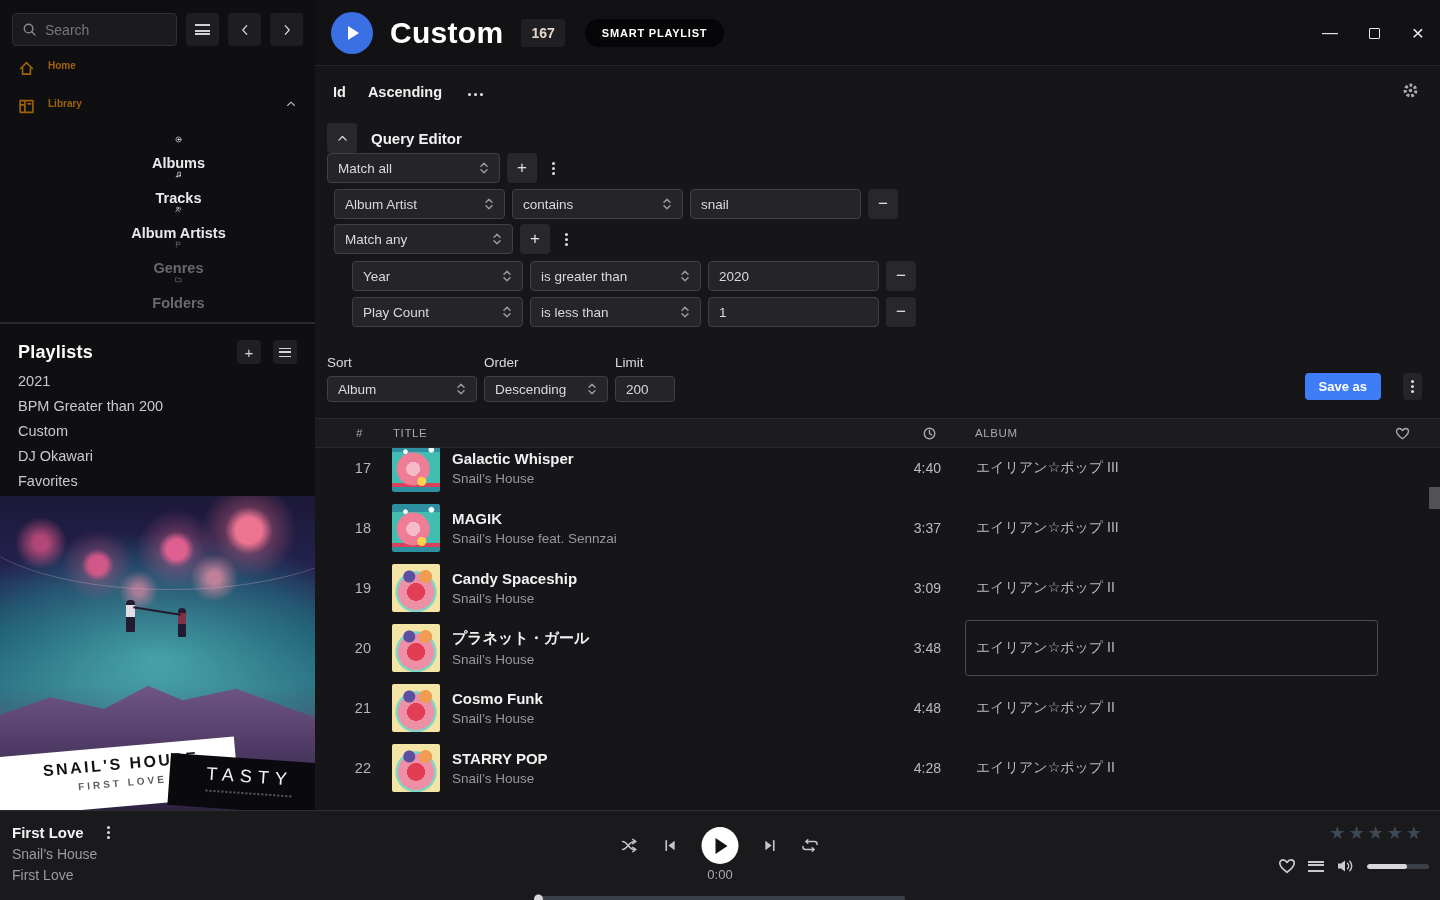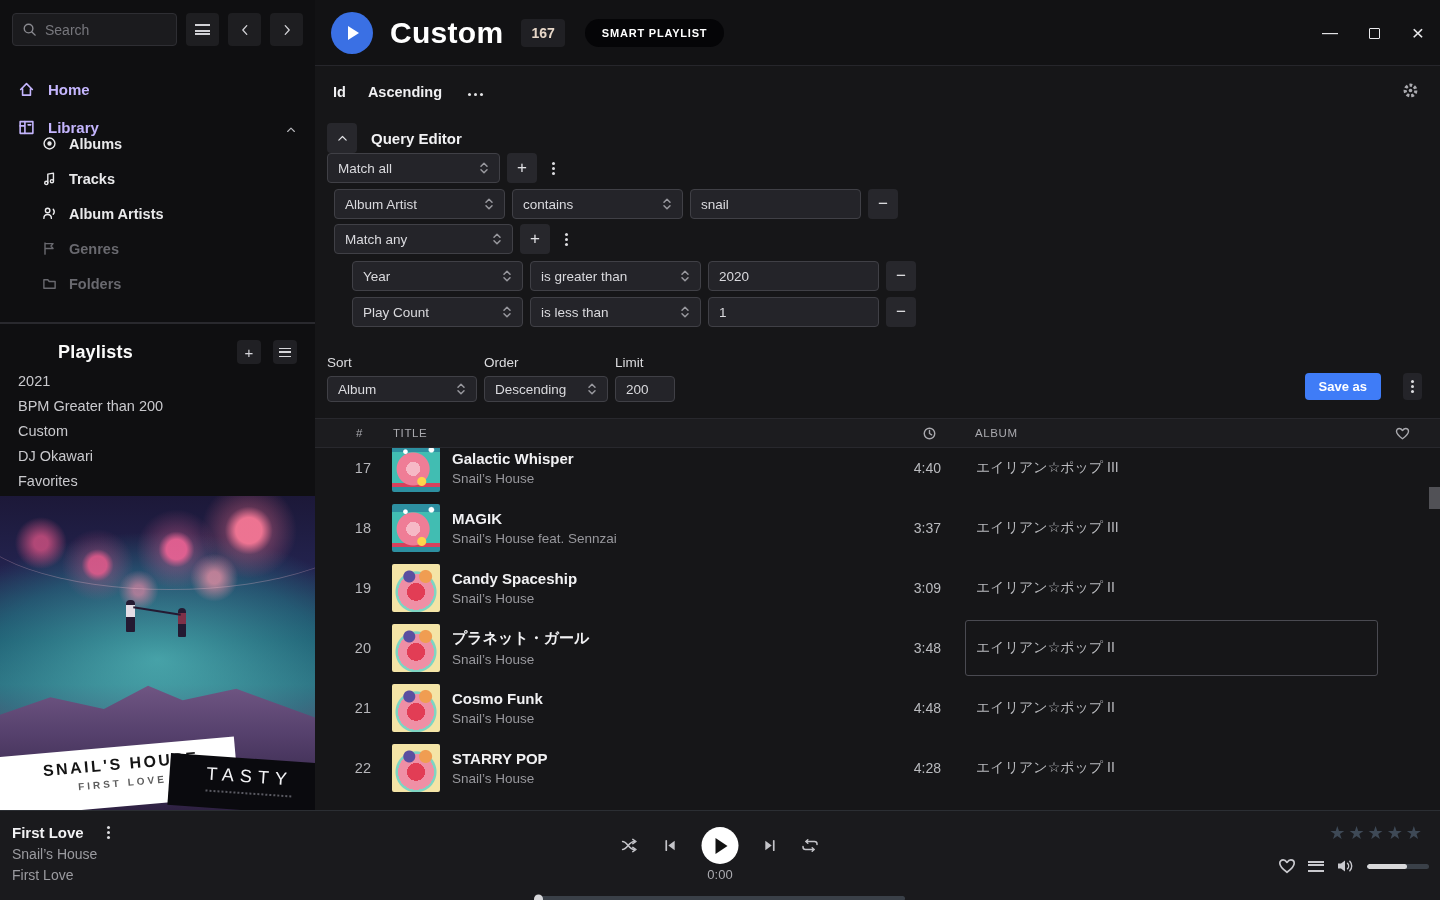--- a/index.html
+++ b/index.html
@@ -16,30 +16,30 @@
   .search-box { width:166px; height:33px; background:#1b1b1e; border:1px solid #2e2e33; border-radius:4px;
     display:flex; align-items:center; padding:0 9px; gap:8px; color:#8a8a90; }
   .search-box input { background:transparent; border:none; outline:none; color:#ddd; width:100%; font-size:14px; }
   .search-box input::placeholder { color:#77777d; }
   .icon-btn { width:33px; height:33px; background:#1e1e21; border:none; border-radius:4px; color:#d2d2d6;
     display:flex; align-items:center; justify-content:center; flex:none; cursor:pointer; }
   .hamburger { width:15px; height:11px; border-top:2px solid currentColor; border-bottom:2px solid currentColor; position:relative; }
   .hamburger::after { content:""; position:absolute; left:0; right:0; top:3.5px; height:2px; background:currentColor; }
 
   nav.side-nav { margin-top:14px; }
-  .nav-item { display:flex; align-items:flex-end; gap:13px; padding:0 18px; height:38px;
-    color:#c4b5fd; font-weight:700; font-size:15px; cursor:pointer; }
+  .nav-item { display:flex; align-items:flex-start; gap:13px; padding:0 18px; height:38px;
+    color:#a16207; font-weight:700; font-size:10px; cursor:pointer; }
   .nav-item .chev { margin-left:auto; color:#b9b9bd; }
-  .nav-sub { display:flex; align-items:flex-start; gap:12px; padding-left:42px; height:35px;
-    color:#e9e9eb; font-weight:700; font-size:14.5px; cursor:pointer; }
+  .nav-sub { display:flex; align-items:center; gap:12px; padding-left:42px; height:35px;
+    color:#e9e9eb; font-weight:700; font-size:14.5px; cursor:pointer;flex-direction:column; }
   .nav-sub.dim { color:#69696f; }
 
   .side-divider { margin:11px 0 0 0; border-top:2px solid #29292e; }
 
-  .playlists-head { display:flex; align-items:center; padding:16px 18px 0 18px; gap:12px;margin-left:40px; }
+  .playlists-head { display:flex; align-items:center; padding:16px 18px 0 18px; gap:12px; }
   .playlists-head h2 { font-size:18px; font-weight:800; color:#fafafa; letter-spacing:.2px; }
   .mini-btn { width:24px; height:24px; background:#202024; border:none; border-radius:4px; color:#d6d6da;
     display:flex; align-items:center; justify-content:center; font-size:15px; cursor:pointer; }
   .mini-btn:first-of-type { margin-left:auto; }
   .list-glyph { width:12px; height:9px; border-top:1.5px solid currentColor; border-bottom:1.5px solid currentColor; position:relative; }
   .list-glyph::after { content:""; position:absolute; left:0; right:0; top:2.6px; height:1.5px; background:currentColor; }
 
   .playlist-list { list-style:none; margin-top:4px; padding:0 18px; }
   .playlist-list li { height:25px; display:flex; align-items:center; font-size:14.5px; color:#c9c9cd; cursor:pointer; }
 

